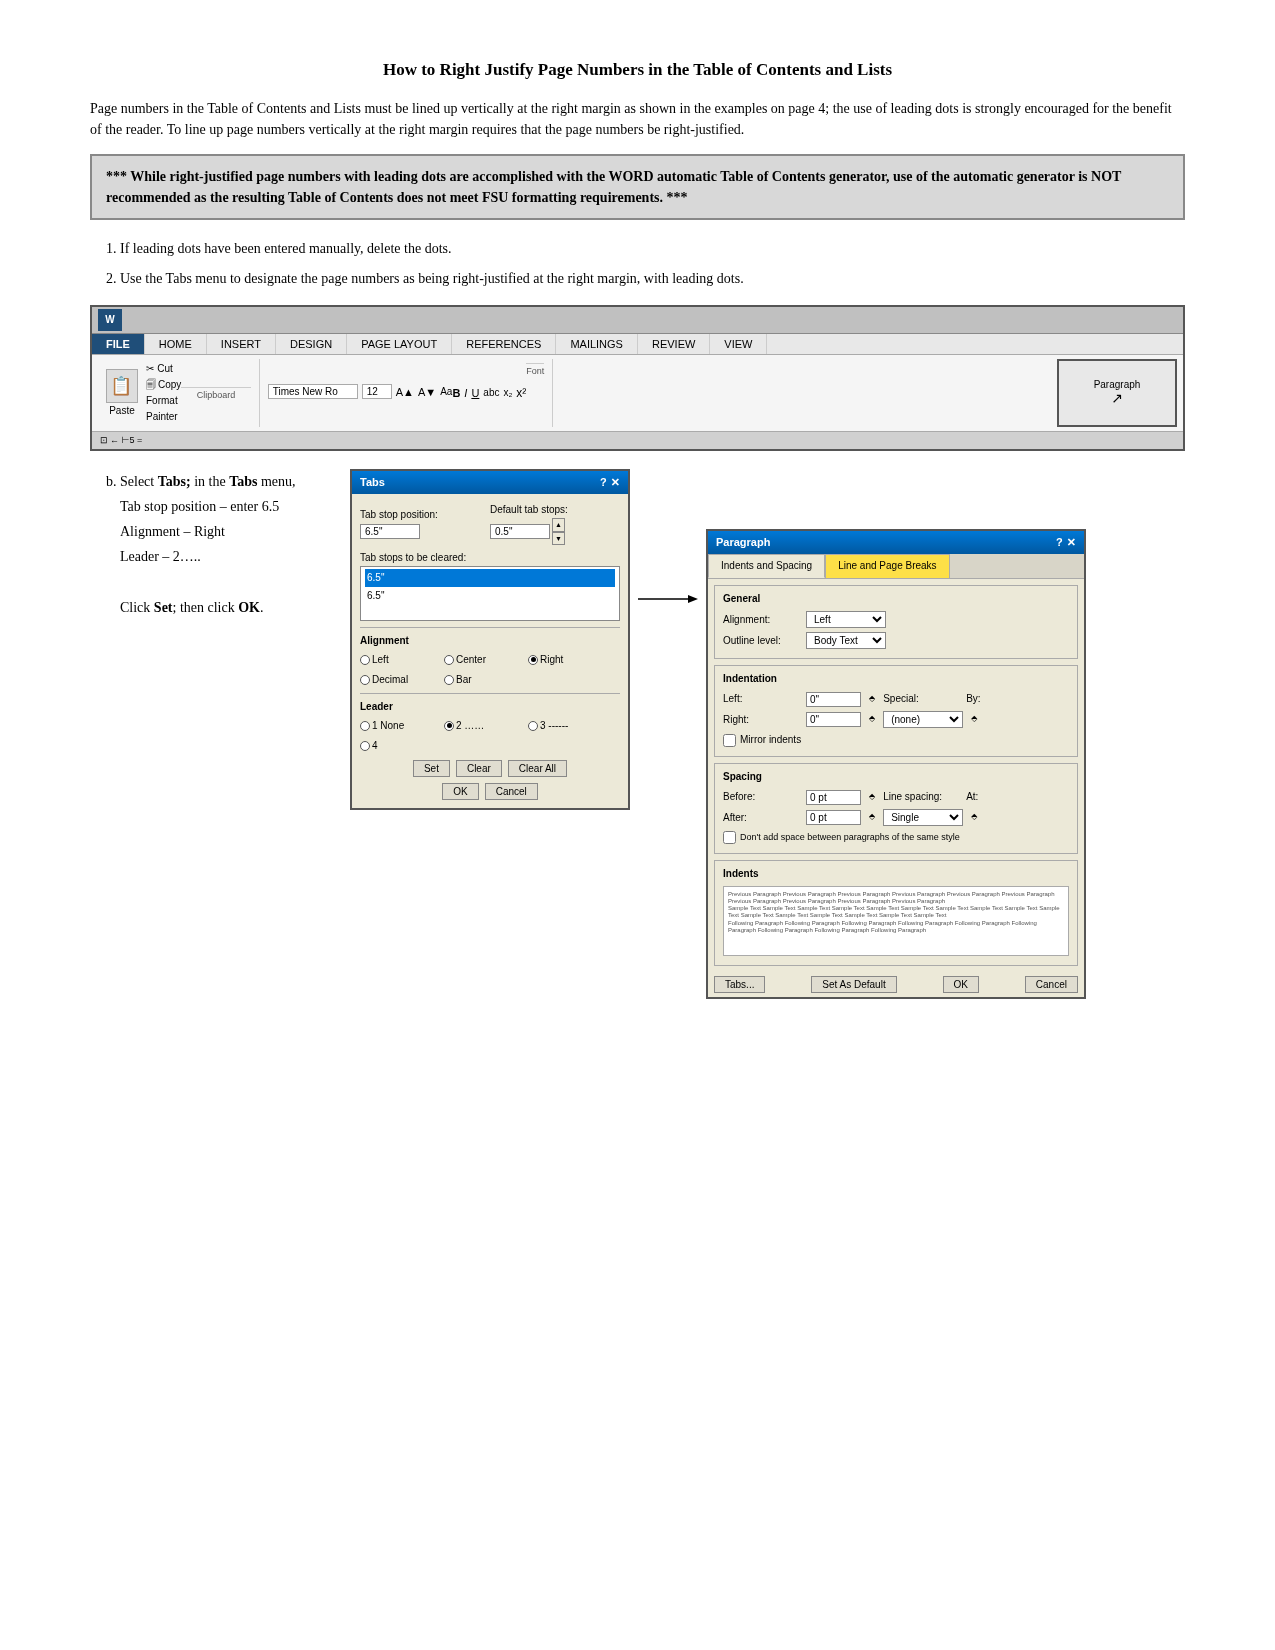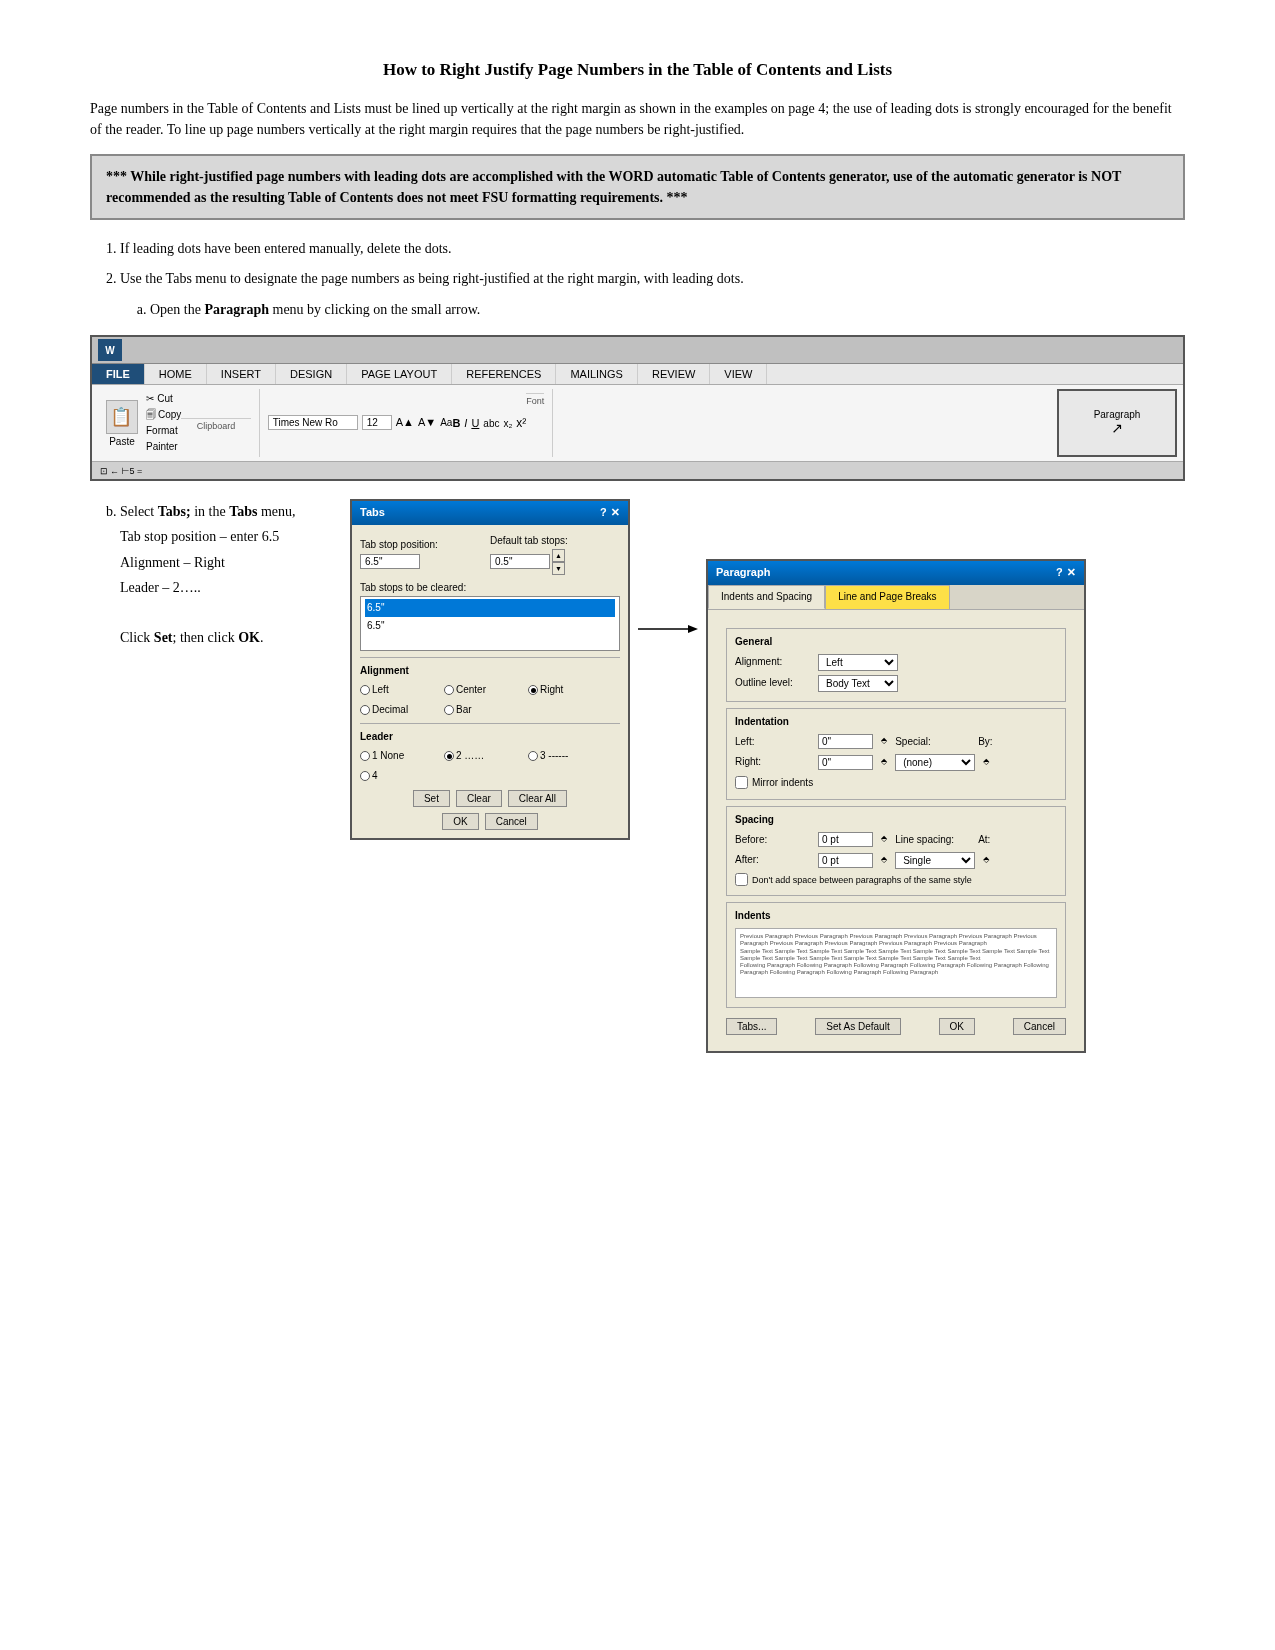--- a/index.html
+++ b/index.html
@@ -397,25 +397,20 @@
 <h1 class="doc-title">How to Right Justify Page Numbers in the Table of Contents and Lists</h1>
 
 <p class="intro">Page numbers in the Table of Contents and Lists must be lined up vertically at the right margin as shown in the examples on page 4; the use of leading dots is strongly encouraged for the benefit of the reader. To line up page numbers vertically at the right margin requires that the page numbers be right-justified.</p>
 
 <div class="warning-box">*** While right-justified page numbers with leading dots are accomplished with the WORD automatic Table of Contents generator, use of the automatic generator is NOT recommended as the resulting Table of Contents does not meet FSU formatting requirements. ***</div>
 
 <ol class="main-list">
   <li>If leading dots have been entered manually, delete the dots.</li>
   <li>Use the Tabs menu to designate the page numbers as being right-justified at the right margin, with leading dots.</li>
 
-  <ol class="alpha-list">
-    <li>
-      Open the <strong>Paragraph</strong> menu by clicking on the small arrow.
-    </li>
-  </ol>
 </ol>
 
 <div class="ribbon-container">
   <div class="ribbon-top-bar">
     <div class="ribbon-word-icon">W</div>
   </div>
   <div class="ribbon-tabs">
     <div class="ribbon-tab active">FILE</div>
     <div class="ribbon-tab">HOME</div>
     <div class="ribbon-tab">INSERT</div>
@@ -594,21 +589,21 @@
           <span>Paragraph</span>
           <div style="display:flex;gap:4px;">
             <span>?</span>
             <span>✕</span>
           </div>
         </div>
         <div class="para-dialog-tabs">
           <div class="para-dialog-tab active">Indents and Spacing</div>
           <div class="para-dialog-tab">Line and Page Breaks</div>
         </div>
-        <div style="padding:12px;">
+        <div style="padding:0;">
 
           <div class="para-section">
             <div class="para-section-title">General</div>
             <div class="para-field-row">
               <span class="para-field-label">Alignment:</span>
               <select class="para-select">
                 <option>Left</option>
               </select>
             </div>
             <div class="para-field-row">

